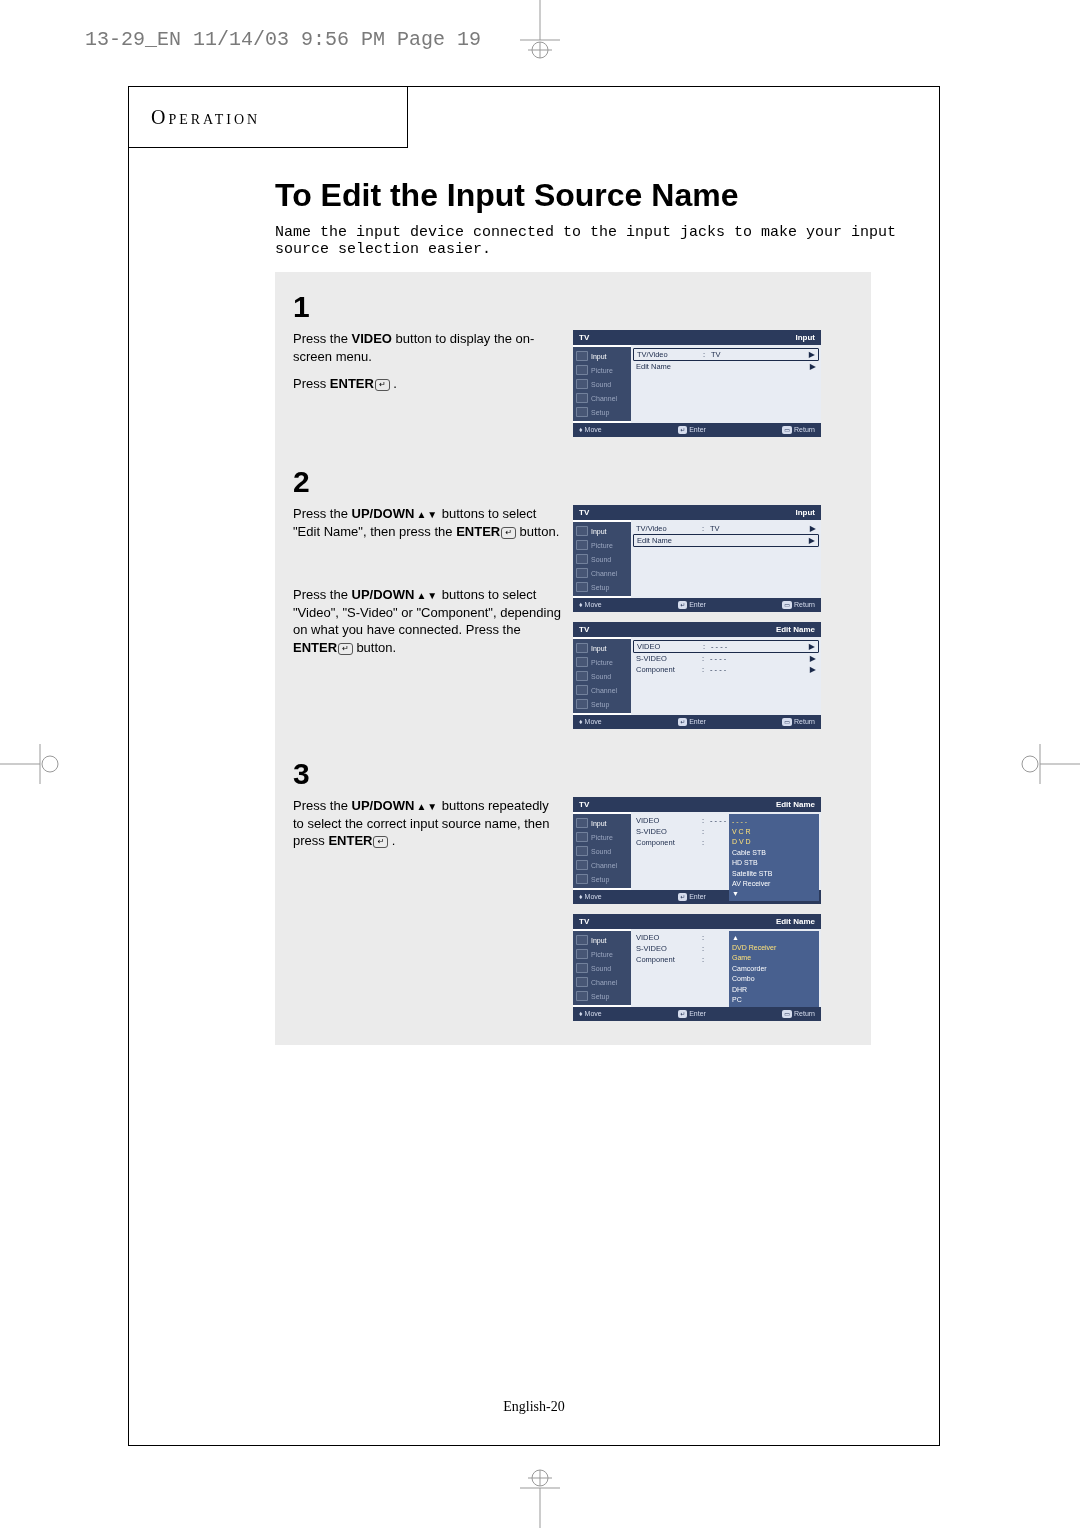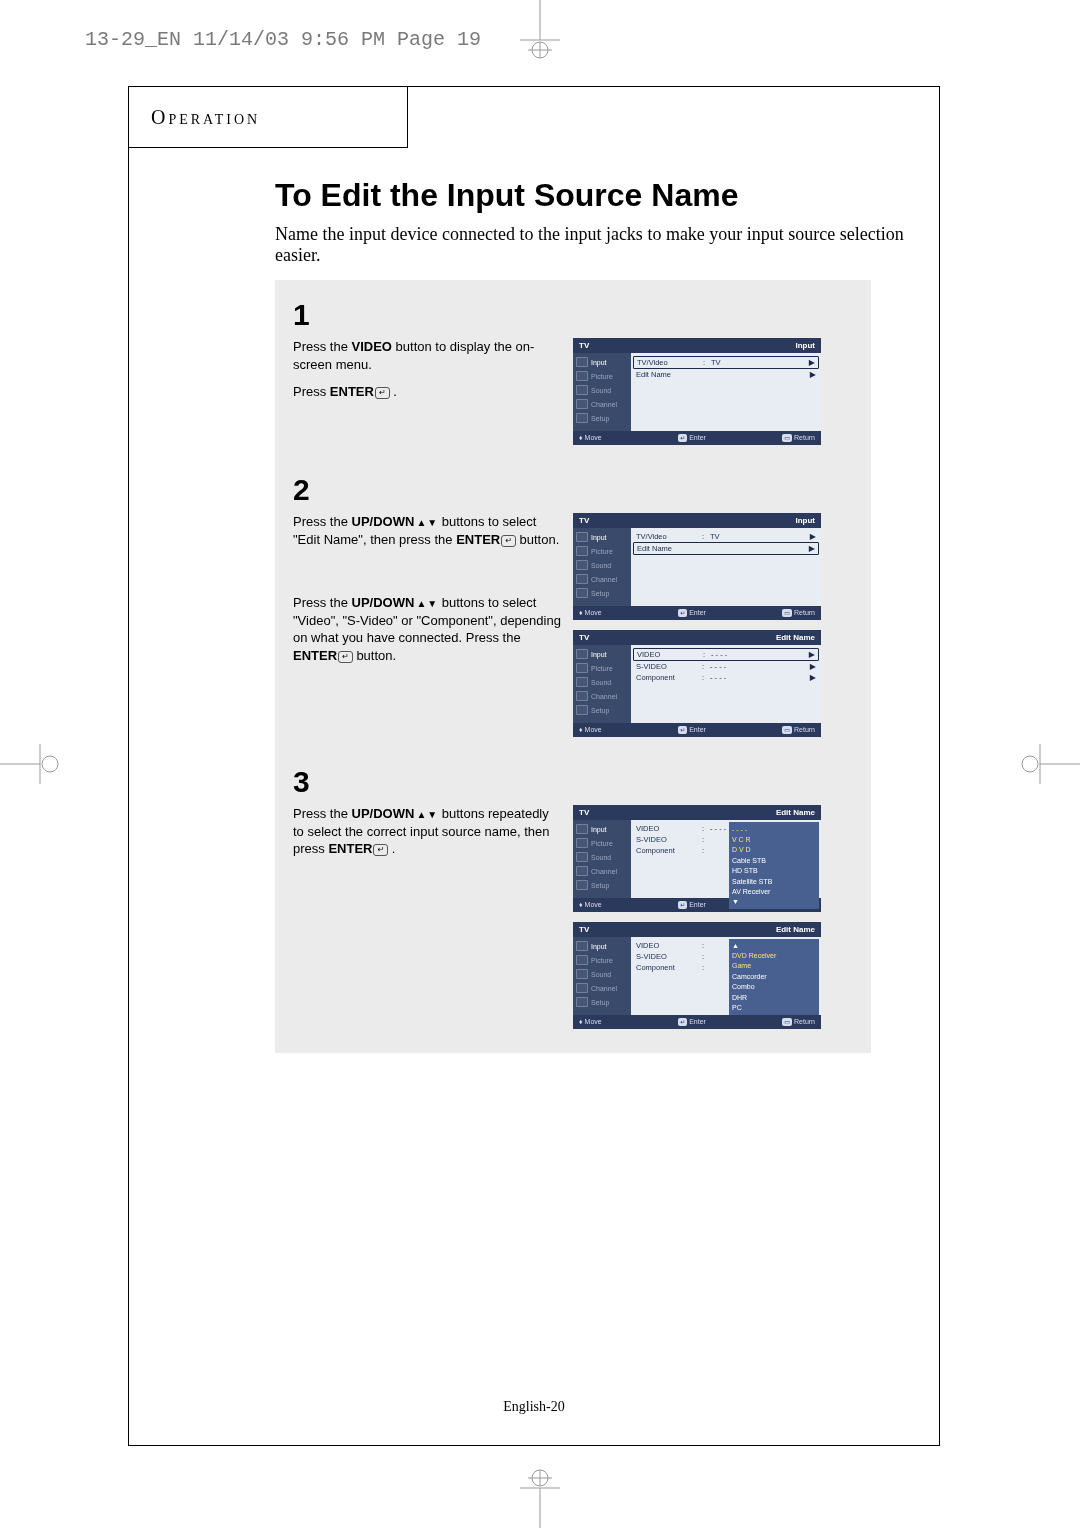--- a/index.html
+++ b/index.html
@@ -59,22 +59,22 @@
     top: 90px;
     right: 30px;
     padding-left: 26px;
   }
   h1.title {
     font-size: 32px;
     margin: 0 0 10px 0;
     font-weight: bold;
   }
   .intro {
-    font-family: Liberation Serif, serif;
-    font-size: 18px;
+    font-family: Liberation Mono, monospace;
+    font-size: 15px;
     margin: 0 0 14px 0;
   }
 
   .gray-panel {
     background: #ebebeb;
     padding: 18px 18px 24px 18px;
     width: 560px;
   }
   .step-row { display: flex; align-items: flex-start; margin-bottom: 28px; }
   .step-num {
@@ -107,21 +107,21 @@
     font-size: 8px;
     color: #fff;
     background: #ffffff;
   }
   .osd .hdr {
     display: flex; justify-content: space-between;
     padding: 3px 6px;
     font-weight: bold;
     background: #2b3a5c;
   }
-  .osd .body { display: flex; }
+  .osd .body { display: flex; align-items: center; }
   .osd .sidebar {
     width: 58px;
     background: #3a4a6b;
     padding: 2px 0;
   }
   .osd .sidebar .mi {
     display: flex; align-items: center; gap: 3px;
     padding: 2px 3px;
     color: #9aa6bf;
     font-size: 7px;

